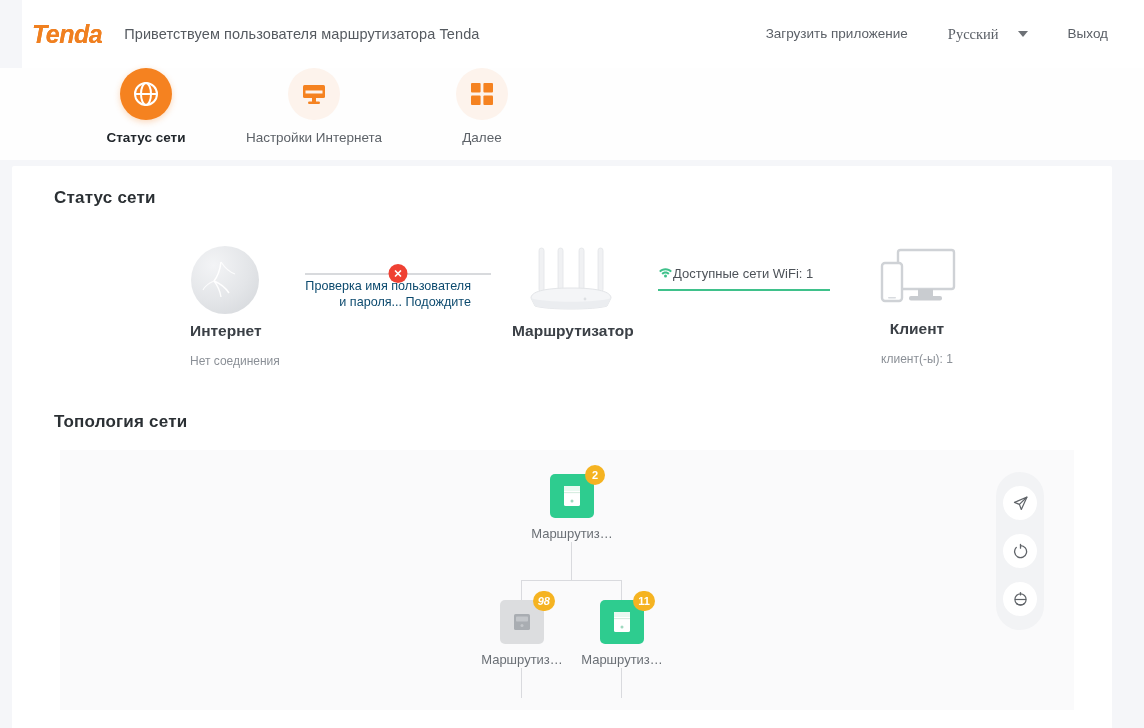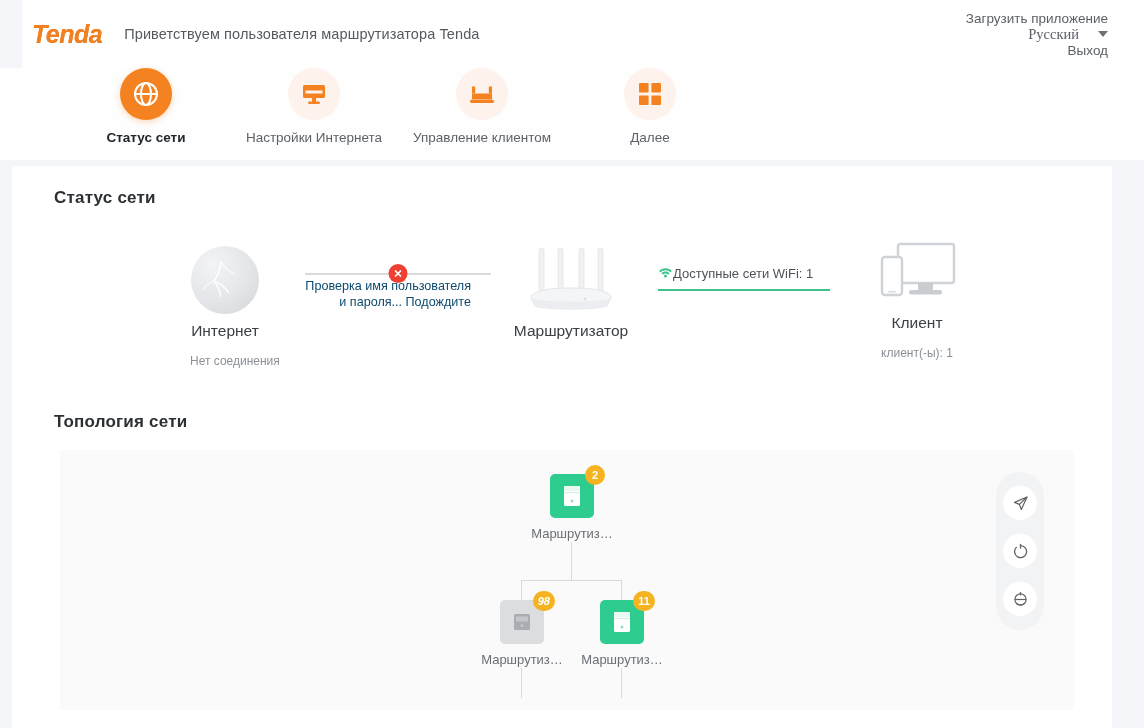--- a/index.html
+++ b/index.html
@@ -31,26 +31,25 @@
     text-shadow: 0 0 0.4px #e8761a;
   }
   .welcome {
     font-size: 14.5px;
     color: #555a60;
     letter-spacing: 0.1px;
   }
   .header-right {
     margin-left: auto;
     display: flex;
-    align-items: flex-end;
+    align-items: flex-start;
     gap: 0px;
     padding-right: 16px;
     font-size: 13.5px;
     color: #5a5f66;
-    flex-direction: column;
   }
   .hr-item {
     padding: 0 20px;
     cursor: pointer;
     white-space: nowrap;
   }
   .hr-item.lang {
     font-family: "Liberation Serif", "DejaVu Serif", serif;
     font-size: 14.5px;
     display: flex;
@@ -131,20 +130,21 @@
   }
   .node {
     position: absolute;
     text-align: center;
   }
   .node-caption {
     font-size: 15.5px;
     color: #3b4046;
     margin-top: 8px;
     white-space: nowrap;
+    font-weight: bold;
   }
   .node-sub {
     font-size: 12px;
     color: #8b9097;
     margin-top: 14px;
     white-space: nowrap;
   }
 
   
   .globe {
@@ -324,31 +324,20 @@
         <rect x="2" y="4" width="22" height="13" rx="1.5" fill="#f58220"></rect>
         <rect x="4.5" y="9.5" width="17" height="3" fill="#fdf3ec"></rect>
         <rect x="11" y="17" width="4" height="4" fill="#f58220"></rect>
         <rect x="7" y="20.5" width="12" height="2.4" rx="1.2" fill="#f58220"></rect>
       </svg>
     </div>
     <div class="nav-label">Настройки Интернета</div>
   </div>
 
 
-  <div class="nav-item">
-    <div class="nav-icon">
-      <svg width="26" height="22" viewBox="0 0 26 22">
-        <rect x="3" y="3.5" width="3.2" height="7" fill="#f58220"></rect>
-        <rect x="19.8" y="3.5" width="3.2" height="7" fill="#f58220"></rect>
-        <path d="M3 10.5h20v6H3z" fill="#f58220"></path>
-        <rect x="1.2" y="16.8" width="23.6" height="3.2" rx="0.8" fill="#f58220"></rect>
-      </svg>
-    </div>
-    <div class="nav-label">Управление клиентом</div>
-  </div>
 
 
   <div class="nav-item">
     <div class="nav-icon">
       <svg width="24" height="24" viewBox="0 0 24 24">
         <rect x="1" y="1" width="9.6" height="9.6" rx="1" fill="#f58220"></rect>
         <rect x="13.4" y="1" width="9.6" height="9.6" rx="1" fill="#f58220"></rect>
         <rect x="1" y="13.4" width="9.6" height="9.6" rx="1" fill="#f58220"></rect>
         <rect x="13.4" y="13.4" width="9.6" height="9.6" rx="1" fill="#f58220"></rect>
       </svg>
@@ -411,21 +400,21 @@
             <path d="M7.5 2.3C5 2.3 2.7 3.3 1.1 4.9l1.4 1.4C3.8 5 5.6 4.2 7.5 4.2s3.7.8 5 2.1l1.4-1.4C12.3 3.3 10 2.3 7.5 2.3z" fill="#3fc18b"></path>
             <path d="M7.5 5.6c-1.6 0-3 .6-4 1.7l1.4 1.4c.7-.7 1.6-1.1 2.6-1.1s1.9.4 2.6 1.1l1.4-1.4c-1-1.1-2.4-1.7-4-1.7z" fill="#3fc18b"></path>
             <circle cx="7.5" cy="10" r="1.5" fill="#3fc18b"></circle>
           </svg>
         </span>
         <span>Доступные сети WiFi: 1</span>
       </div>
       <div class="wifi-underline"></div>
     </div>
 
-    <div class="node" style="left:862px; top:12px; width:86px;">
+    <div class="node" style="left:862px; top:18px; width:86px;">
       <div class="client-dev">
         <svg width="86" height="66" viewBox="0 0 86 66">
           <rect x="24" y="4" width="56" height="39" rx="2.5" fill="#ffffff" stroke="#cfd2d6" stroke-width="2.4"></rect>
           <rect x="44" y="43" width="15" height="8" fill="#c9ccd0"></rect>
           <rect x="35" y="50" width="33" height="4.5" rx="2" fill="#c9ccd0"></rect>
           <rect x="8" y="17" width="20" height="38" rx="3" fill="#ffffff" stroke="#cfd2d6" stroke-width="2.4"></rect>
           <rect x="14" y="51" width="8" height="1.6" rx="0.8" fill="#d8dbdf"></rect>
         </svg>
       </div>
       <div class="node-caption">Клиент</div>

